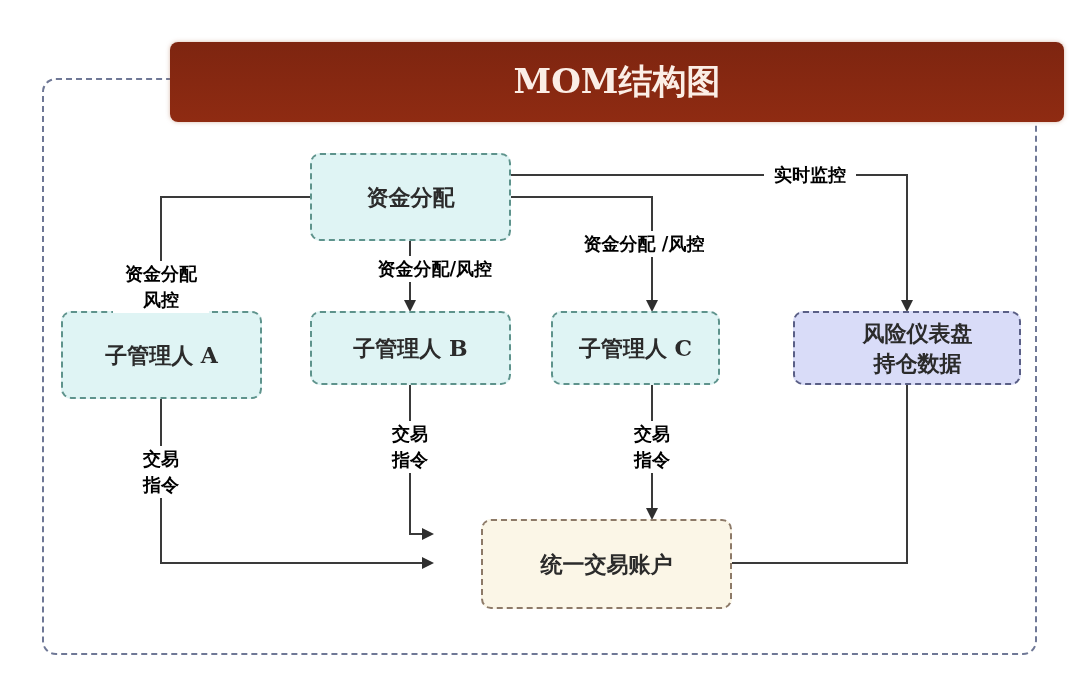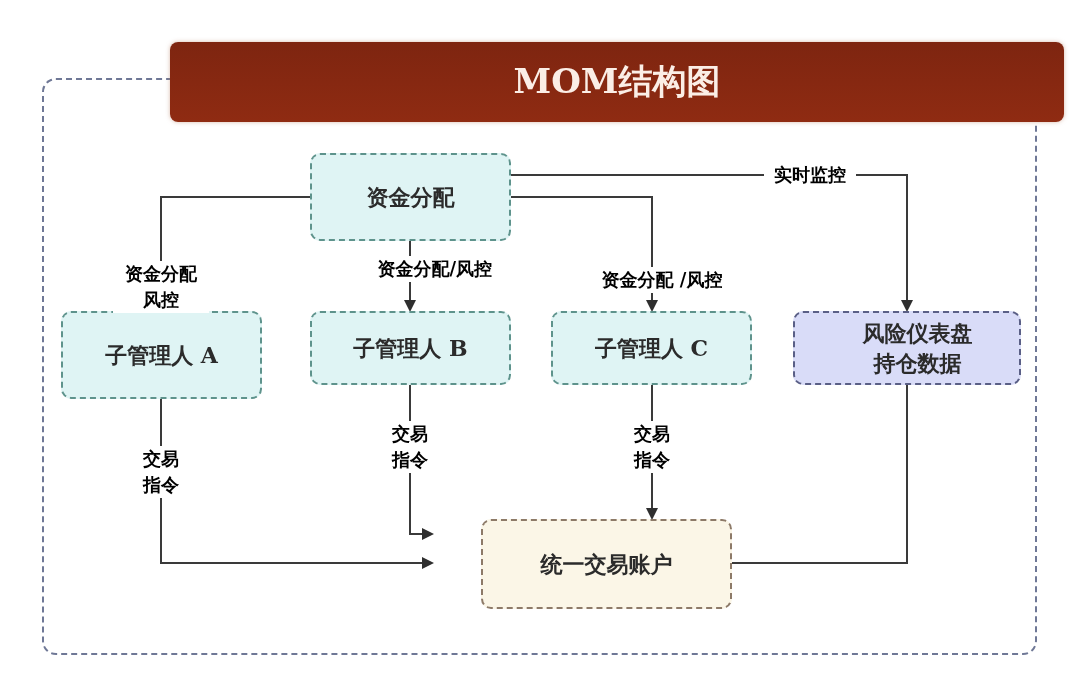--- a/index.html
+++ b/index.html
@@ -50,38 +50,38 @@
 <div class="node teal" style="left:310px;top:153px;width:201px;height:88px;">
   <span>资金分配</span>
 </div>
 
 <div class="node teal" style="left:61px;top:311px;width:201px;height:88px;text-align:right;">
   <span>子管理人 A</span>
 </div>
 <div class="node teal" style="left:310px;top:311px;width:201px;height:74px;">
   <span>子管理人 B</span>
 </div>
-<div class="node teal" style="left:551px;top:311px;width:201px;height:74px;">
+<div class="node teal" style="left:551px;top:311px;width:169px;height:74px;">
   <span>子管理人 C</span>
 </div>
 <div class="node violet" style="left:793px;top:311px;width:228px;height:74px;flex-direction:column;">
   <span>风险仪表盘</span>
   <span>持仓数据</span>
 </div>
 
 <div class="node cream" style="left:433px;top:519px;width:251px;height:90px;margin-left:48px;">
   <span>统一交易账户</span>
 </div>
 
 <div class="lbl" style="left:113px;top:217px;width:96px;margin-top:44px;">
   <div>资金分配</div>
   <div>风控</div>
 </div>
 <div class="lbl" style="left:348px;top:256px;width:144px;text-align:right;">资金分配/风控</div>
-<div class="lbl" style="left:588px;top:231px;width:148px;margin-top:36px;">资金分配 /风控</div>
+<div class="lbl" style="left:570px;top:231px;width:148px;">资金分配 /风控</div>
 <div class="lbl" style="left:764px;top:162px;width:92px;">实时监控</div>
 
 <div class="lbl" style="left:138px;top:446px;width:46px;">
   <div>交易</div>
   <div>指令</div>
 </div>
 <div class="lbl" style="left:387px;top:421px;width:46px;">
   <div>交易</div>
   <div>指令</div>
 </div>

